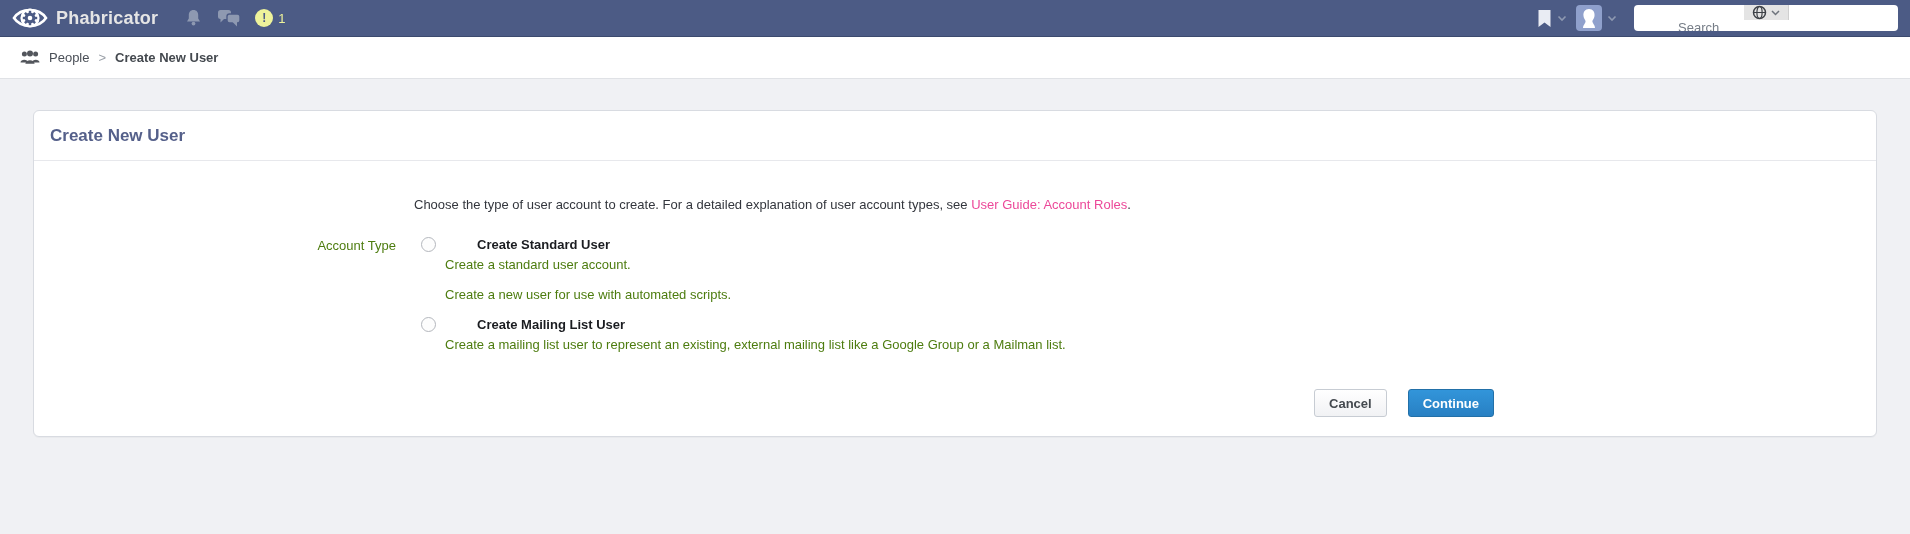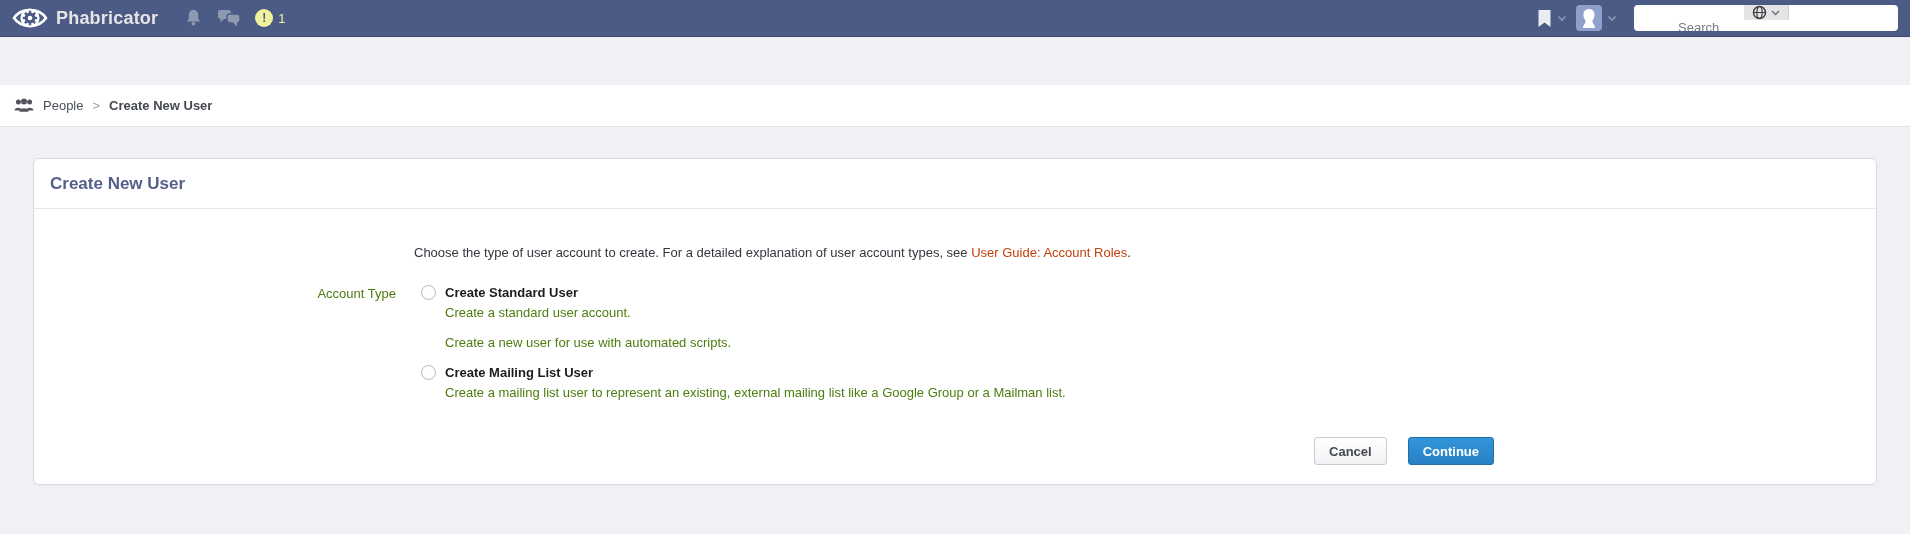--- a/index.html
+++ b/index.html
@@ -42,46 +42,46 @@
   .search-input {
     flex:1; border:none; outline:none; height:100%; padding:0 8px;
     font-size:13px; color:#333; font-family:inherit; background:transparent;
   }
   .search-input::placeholder { color:#767d87; }
   .search-submit { padding:0 9px; display:flex; align-items:center; cursor:pointer; }
 
   
   .crumbs {
     height:42px; background:#fff; border-bottom:1px solid #e0e2e6;
-    display:flex; align-items:center; padding:0 14px; gap:9px;margin-top:48px;
+    display:flex; align-items:center; padding:0 20px; gap:9px;
   }
   .crumb { font-size:13px; color:#4a4f57; cursor:pointer; }
   .crumb-sep { font-size:13px; color:#9aa0a8; }
   .crumb-current { font-size:13px; color:#44494f; font-weight:bold; }
 
   
   .page { padding-top:31px; }
   .card {
     margin:0 33px; background:#fff; border:1px solid #d8dbe1; border-radius:6px;
     box-shadow:0 1px 1px rgba(0,0,0,0.03);
   }
   .card-header { padding:15px 16px 14px; border-bottom:1px solid #e7e8ec; }
   .card-title { font-size:17px; font-weight:bold; color:#55608a; }
   .card-body { padding:36px 0 19px; }
 
   .intro { margin:0 0 25px 380px; font-size:13px; color:#33363d; }
-  .intro a { color:#c2410c; text-decoration:none; cursor:pointer; }
+  .intro a { color:#ec4899; text-decoration:none; cursor:pointer; }
 
   .form-row { display:flex; }
   .form-label {
     width:362px; text-align:right; font-size:13px; color:#4d7c0f; padding-top:1px;
   }
   .controls { margin-left:25px; }
   .option { margin-bottom:15px; }
-  .option-top { display:flex; align-items:flex-end; }
+  .option-top { display:flex; align-items:flex-end;gap:32px; }
   .radio {
     width:15px; height:15px; border:1px solid #b4b7bd; border-radius:50%;
     background:#fdfdfd; margin-right:9px; position:relative; cursor:pointer; flex:0 0 auto;
   }
   .radio.checked { outline:1px dotted #767676; outline-offset:2px; }
   .radio.checked::after {
     content:""; position:absolute; left:4px; top:4px; width:7px; height:7px;
     border-radius:50%; background:#323439;
   }
   .option-label { font-size:13px; font-weight:bold; color:#1a1c20; cursor:pointer; }

